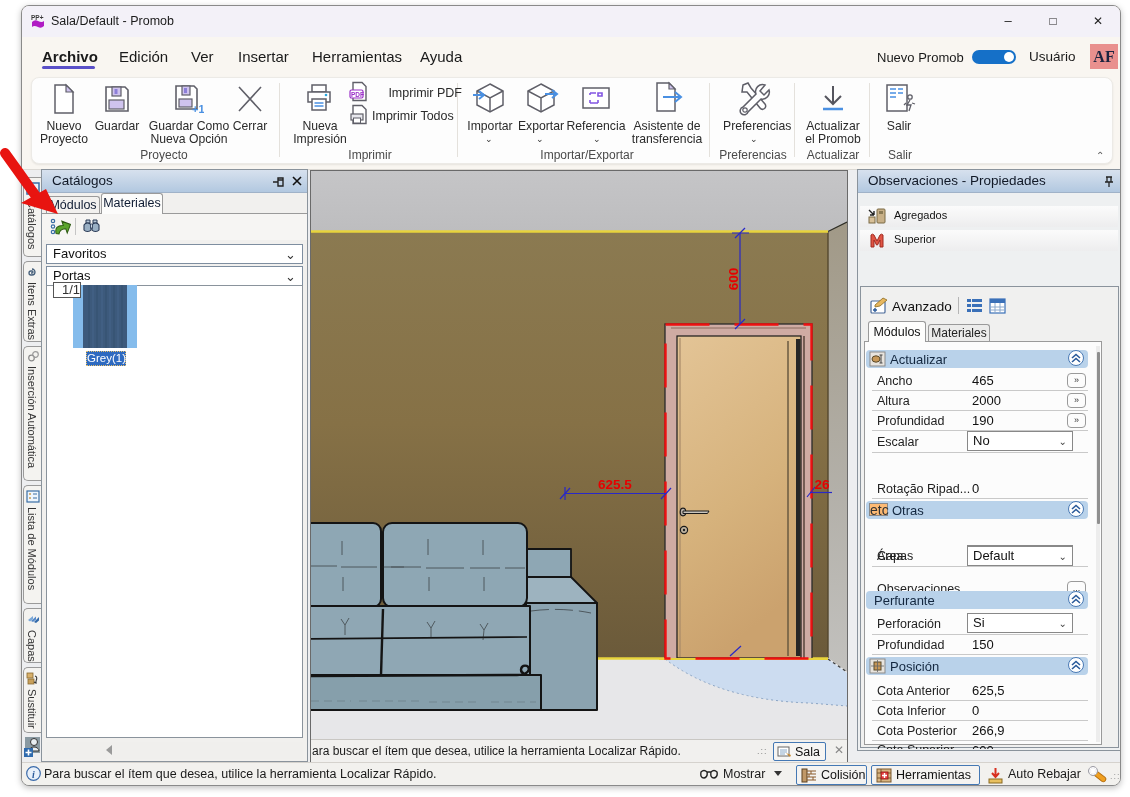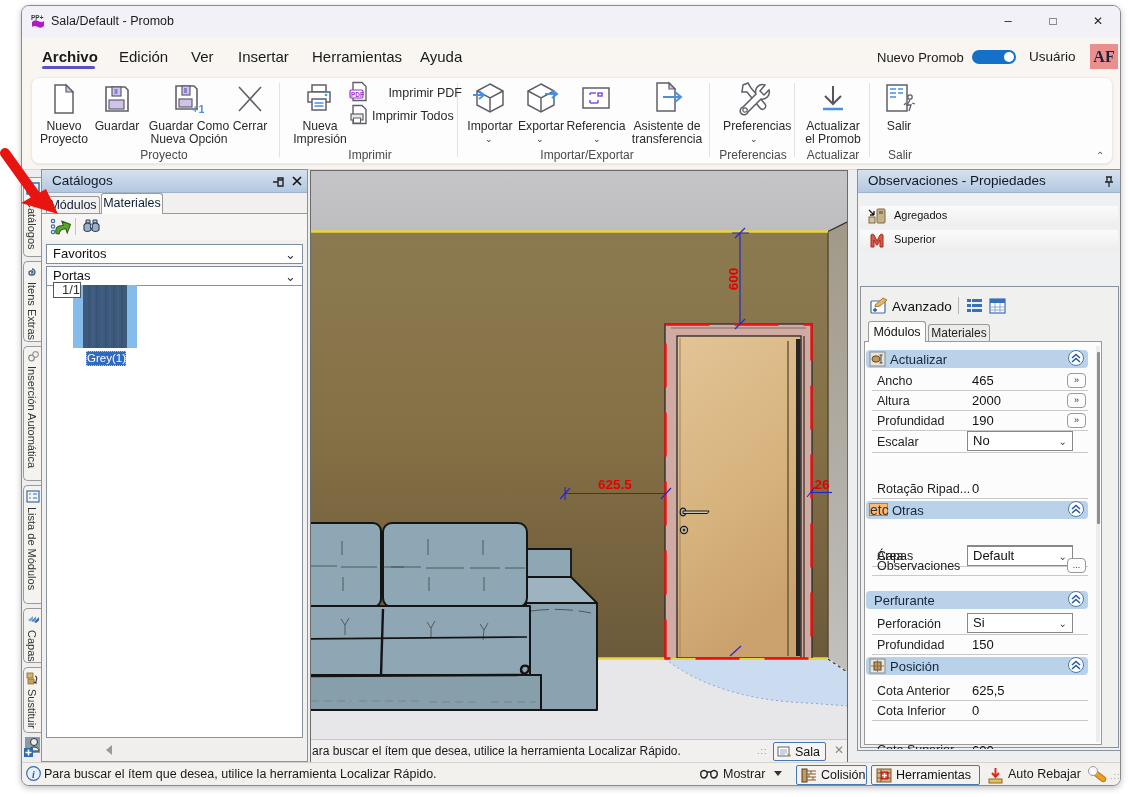--- a/index.html
+++ b/index.html
@@ -521,21 +521,21 @@
   <div class="prow" style="top:375px;height:22px">
             <span class="plbl" style="top:4px">Área</span>
             <div class="pdrop">Sin área<span class="chev">⌄</span></div>
             <div class="psep"></div>
           </div>
   <div class="prow" style="top:376px;height:21px">
             <span class="plbl" style="top:3px">Capas</span>
             <div class="pdrop">Default<span class="chev">⌄</span></div>
             <div class="psep"></div>
           </div>
-  <div class="prow" style="top:386px">
+  <div class="prow" style="top:409px">
             <span class="plbl">Observaciones</span>
             <div class="morebtn">...</div>
             <div class="psep"></div>
           </div>
 
   <div class="gridhdr" style="top:421px">
             <span class="t" style="left:8px">Perfurante</span>
             <div class="chevbtn"><svg width="14" height="14" viewBox="0 0 14 14" style="margin-top:0px">
                 <path d="M3,7 L7,3.5 L11,7 M3,11 L7,7.5 L11,11" fill="none" stroke="#2a5a9a" stroke-width="1.6"></path>
               </svg></div>
@@ -563,20 +563,25 @@
               </svg></div>
   </div>
   <div class="prow" style="top:511px">
             <span class="plbl">Cota Anterior</span>
             <span class="pval">625,5</span>
             <div class="psep"></div>
           </div>
   <div class="prow" style="top:531px">
             <span class="plbl">Cota Inferior</span>
             <span class="pval">0</span>
+            <div class="psep"></div>
+          </div>
+  <div class="prow" style="top:551px">
+            <span class="plbl">Cota Posterior</span>
+            <span class="pval">266,9</span>
             <div class="psep"></div>
           </div>
   <div class="prow" style="top:571px;height:8px;overflow:hidden">
             <span class="plbl" style="top:2px">Cota Superior</span>
             <span class="pval" style="top:2px">600</span>
           </div>
  </div>
 </div>
 <div id="statusbar">
  <svg class="abs" style="left:4px;top:3px" width="15" height="15" viewBox="0 0 15 15">

